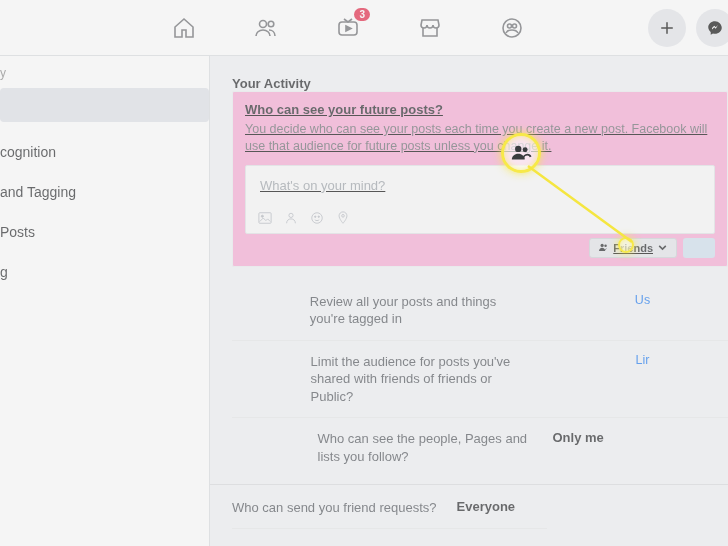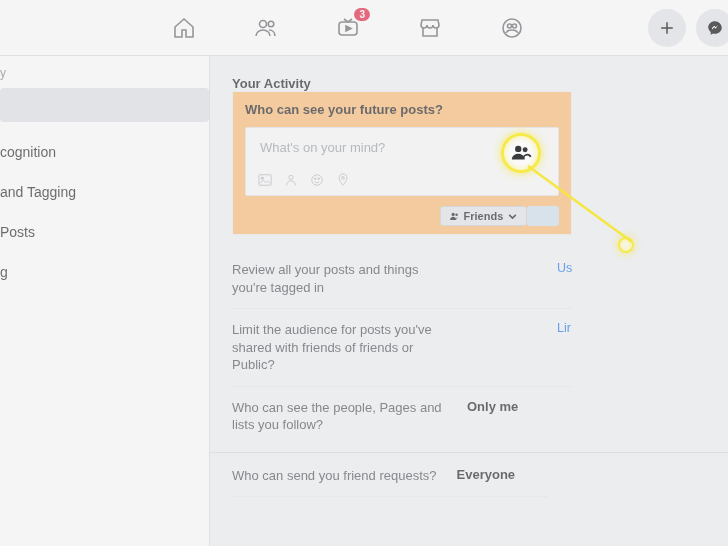--- a/index.html
+++ b/index.html
@@ -104,26 +104,27 @@
 .section-row { display: flex; align-items: flex-start; flex-direction: column; }
 .section-label {
   width: 144px;
   font-size: 13px;
   font-weight: 700;
   color: #1c1e21;
   padding-top: 2px;
 }
 .section-body { flex: 1; }
 .card {
-  background: #fdba74;
+  background: #f9a8d4;
   border: 1px solid #eceef0;
   border-radius: 2px;
   padding: 10px 12px 8px 12px;
   margin-bottom: 14px;
   position: relative;
+  text-decoration: underline;
 }
 .card .title {
   font-size: 13px;
   font-weight: 700;
   color: #1c1e21;
   margin-bottom: 4px;
 }
 .card .desc {
   font-size: 12.5px;
   color: #65676b;
@@ -144,21 +145,22 @@
   display: flex;
   align-items: center;
   gap: 12px;
   padding: 6px 12px 8px 12px;
 }
 .mini-icon { width: 14px; height: 14px; color: #b0b5bc; }
 .mini-icon svg { width: 14px; height: 14px; stroke: currentColor; fill: currentColor; }
 .card-footer {
   display: flex;
   justify-content: flex-end;
-  margin-top: 10px;
+  gap: 6px;
+  margin-top: 4px;
 }
 .aud-btn {
   display: inline-flex;
   align-items: center;
   gap: 4px;
   background: #e4e6eb;
   border: 1px solid #ccd0d5;
   border-radius: 3px;
   padding: 3px 8px;
   font-size: 11px;
@@ -172,20 +174,21 @@
   padding: 3px 8px;
   font-size: 11px;
   font-weight: 600;
   color: #7fa0bf;
   width: 32px;
 }
 .setting-row {
   display: flex;
   padding: 12px 0;
   border-bottom: 1px solid #e7e9eb;
+  justify-content: center;
 }
 .setting-row:last-child { border-bottom: none; }
 .setting-text {
   flex: 1;
   font-size: 13px;
   color: #4b4f56;
   line-height: 1.35;
   padding-right: 20px;
   max-width: 235px;
 }
@@ -296,20 +299,21 @@
   </div>
 
   <div class="content">
 
     <div class="section-row">
       <div class="section-label">Your Activity</div>
       <div class="section-body">
 
         <div class="card">
           <div class="title">Who can see your future posts?</div>
+          <div class="desc">You decide who can see your posts each time you create a new post. Facebook will use that audience for future posts unless you change it.</div>
           <div class="composer">
             <div class="placeholder">What's on your mind?</div>
             <div class="composer-bar">
               <span class="mini-icon"><svg viewBox="0 0 16 16">
                     <rect x="1" y="2" width="14" height="12" rx="1" fill="none" stroke="currentColor"></rect>
                     <circle cx="5" cy="6" r="1.2"></circle>
                     <path d="M2 12l4-4 3 3 2-2 3 3" fill="none" stroke="currentColor"></path>
                   </svg></span>
               <span class="mini-icon"><svg viewBox="0 0 16 16">
                     <circle cx="8" cy="5" r="2.4" fill="none" stroke="currentColor"></circle>

